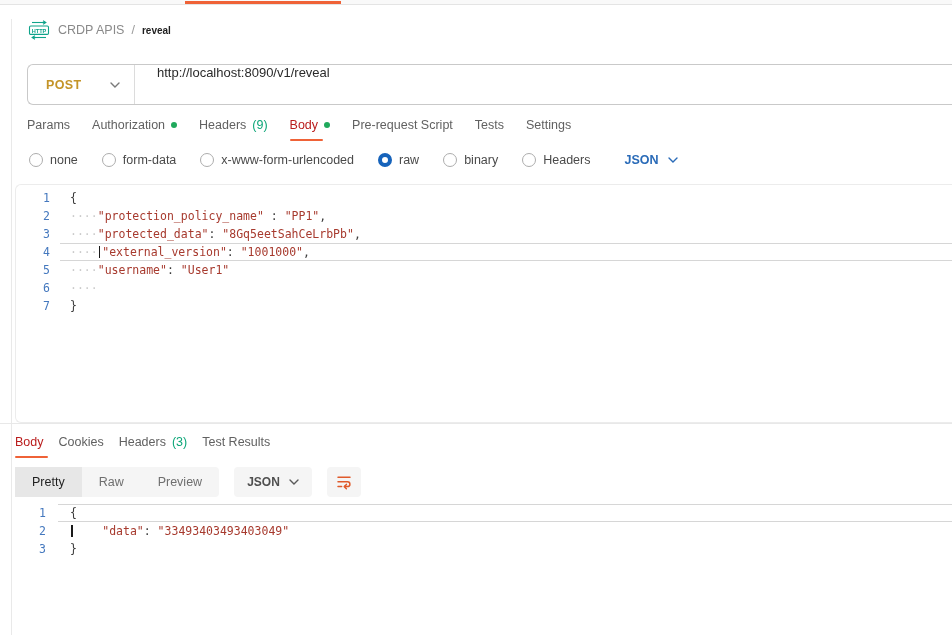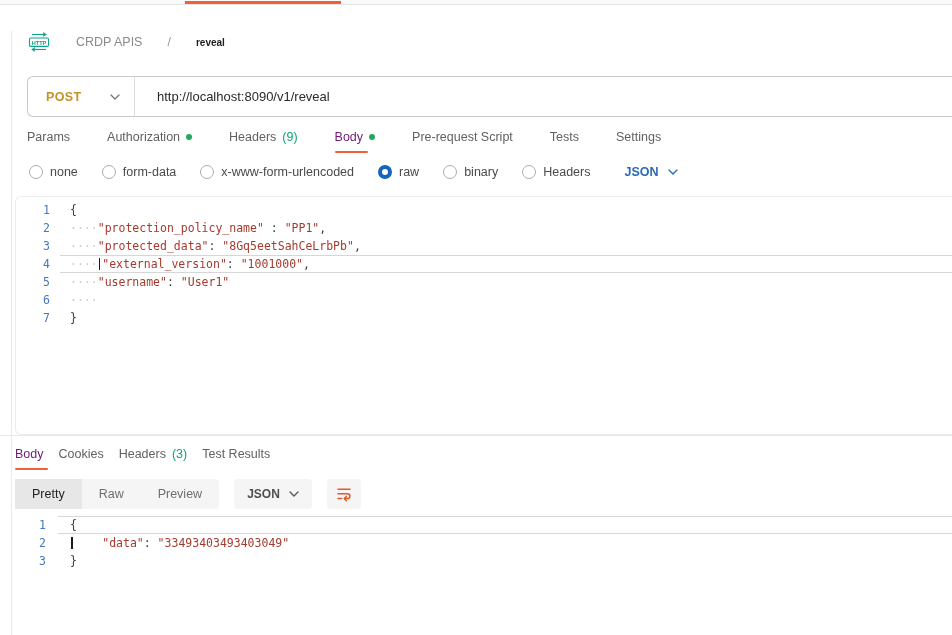--- a/index.html
+++ b/index.html
@@ -6,37 +6,37 @@
   html,body { width:952px; height:635px; overflow:hidden; background:#fff;
     font-family:"Liberation Sans", sans-serif; color:#3b3b3b; }
 
   
   .top-strip { position:relative; height:5px; background:#f9f9f9; border-bottom:1px solid #e4e4e4; }
   .top-indicator { position:absolute; left:185px; top:1px; width:156px; height:3px; background:#ef6237; }
 
   .content { position:relative; margin-left:11px; border-left:1px solid #e9e9e9; height:630px; background:#fff; }
 
   
-  .breadcrumb-row { display:flex; align-items:center; gap:25px; margin-top:26px; padding-left:15px; height:22px;text-align:center; }
+  .breadcrumb-row { display:flex; align-items:center; gap:7px; margin-top:14px; padding-left:15px; height:22px;text-align:center; }
   .bc-col { color:#8a8a8a; font-size:12.5px; }
   .bc-sep { color:#9a9a9a; font-size:12.5px; }
   .bc-req { color:#1f1f1f; font-size:10px; font-weight:700; }
 
   
-  .url-row { display:flex; align-items:center; margin-top:23px; margin-left:15px; height:41px;
+  .url-row { display:flex; margin-top:23px; margin-left:15px; height:41px;
     border:1px solid #c9c9c9; border-right:none; border-radius:6px 0 0 6px; background:#fff; }
   .method { display:flex; align-items:center; justify-content:space-between; width:106px;
     padding:0 14px 0 18px; color:#c49428; font-weight:700; font-size:12.5px; letter-spacing:.4px; cursor:pointer; }
   .vsep { width:1px; align-self:stretch; background:#dcdcdc; }
   .url-text { padding-left:22px; font-size:13px; color:#2a2a2a; }
 
   
-  .req-tabs { display:flex; gap:37px; margin-top:13px; padding-left:15px; font-size:12.5px; color:#616161;text-align:right; }
+  .req-tabs { display:flex; gap:22px; margin-top:13px; padding-left:15px; font-size:12.5px; color:#616161;text-align:right; }
   .tab { position:relative; display:flex; align-items:center; gap:6px; padding-bottom:9px; cursor:pointer; }
-  .tab.active { color:#701a75; font-weight:500; }
+  .tab.active { color:#b91c1c; font-weight:500; }
   .tab.active::after { content:""; position:absolute; left:0; bottom:0; width:33px; height:2px;
     background:#ef6237; border-radius:2px; }
   .count { color:#0ca678; }
   .dot { width:6px; height:6px; border-radius:50%; background:#1fa95c; }
 
   
   .radio-row { display:flex; align-items:center; gap:24px; margin-top:12px; padding-left:17px;
     font-size:12.5px; color:#4a4a4a; }
   .radio-item { display:flex; align-items:center; gap:7px; cursor:pointer; }
   .radio { width:14px; height:14px; border-radius:50%; border:1px solid #adadad; background:#fff; }

